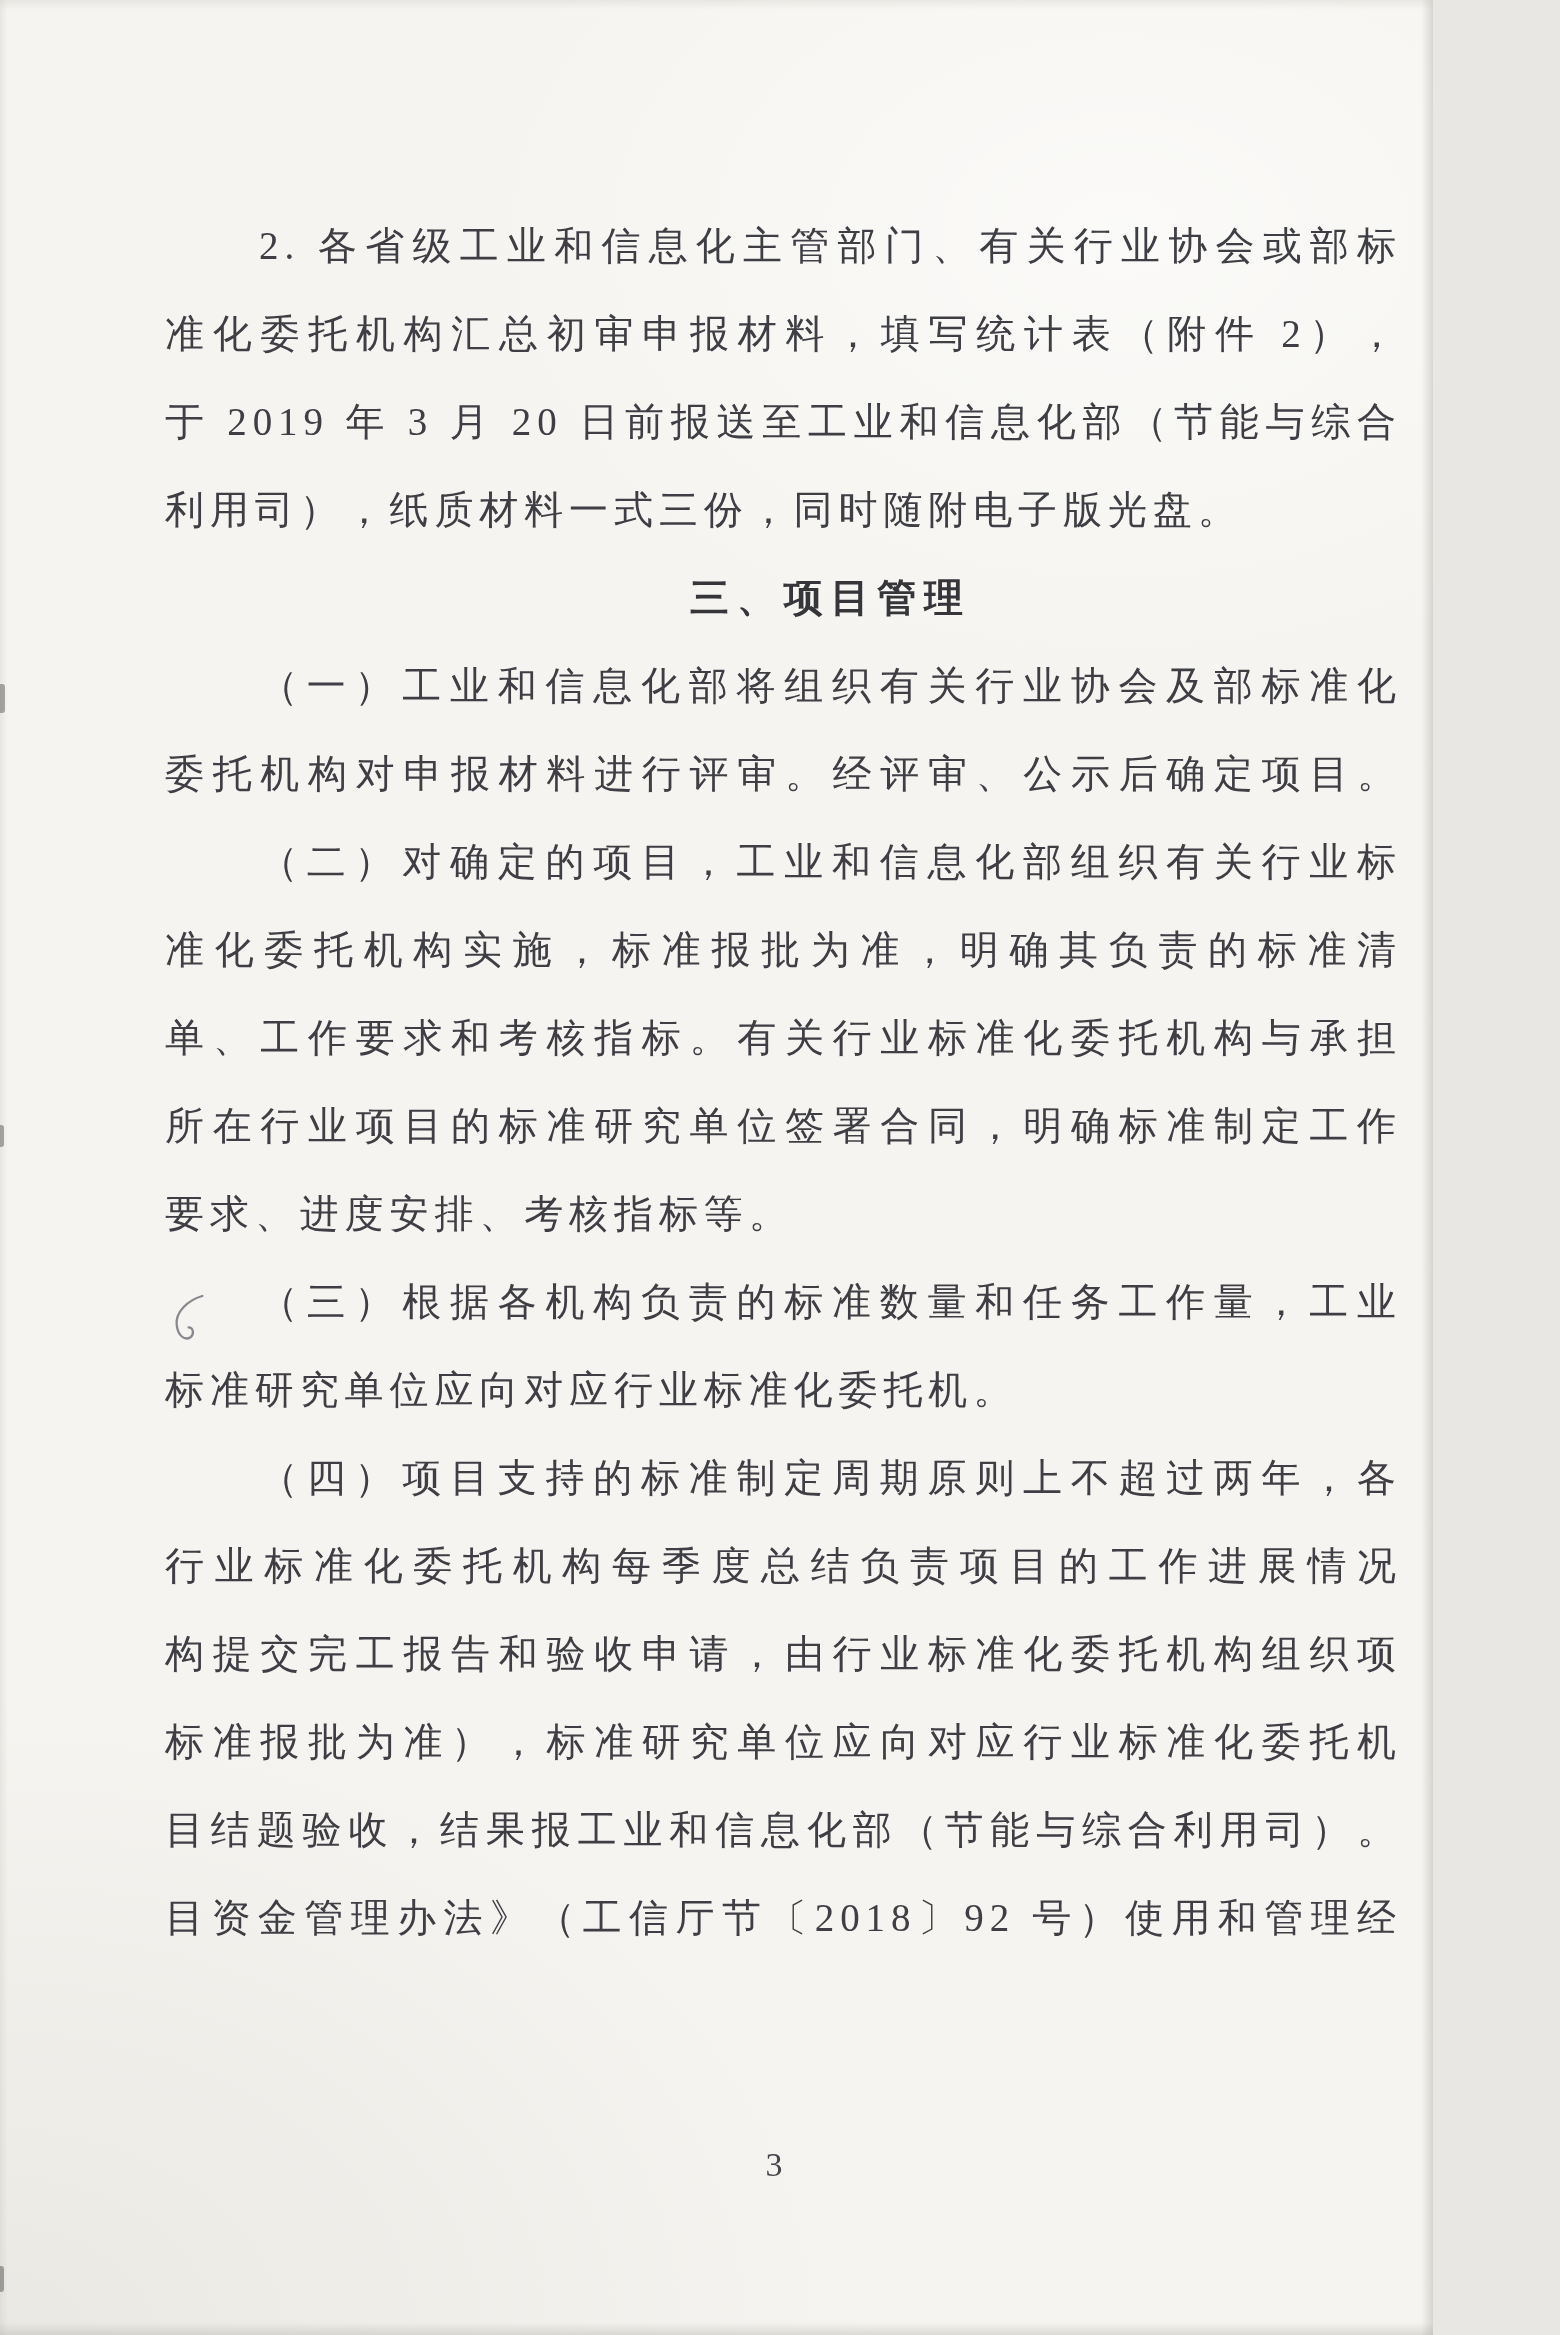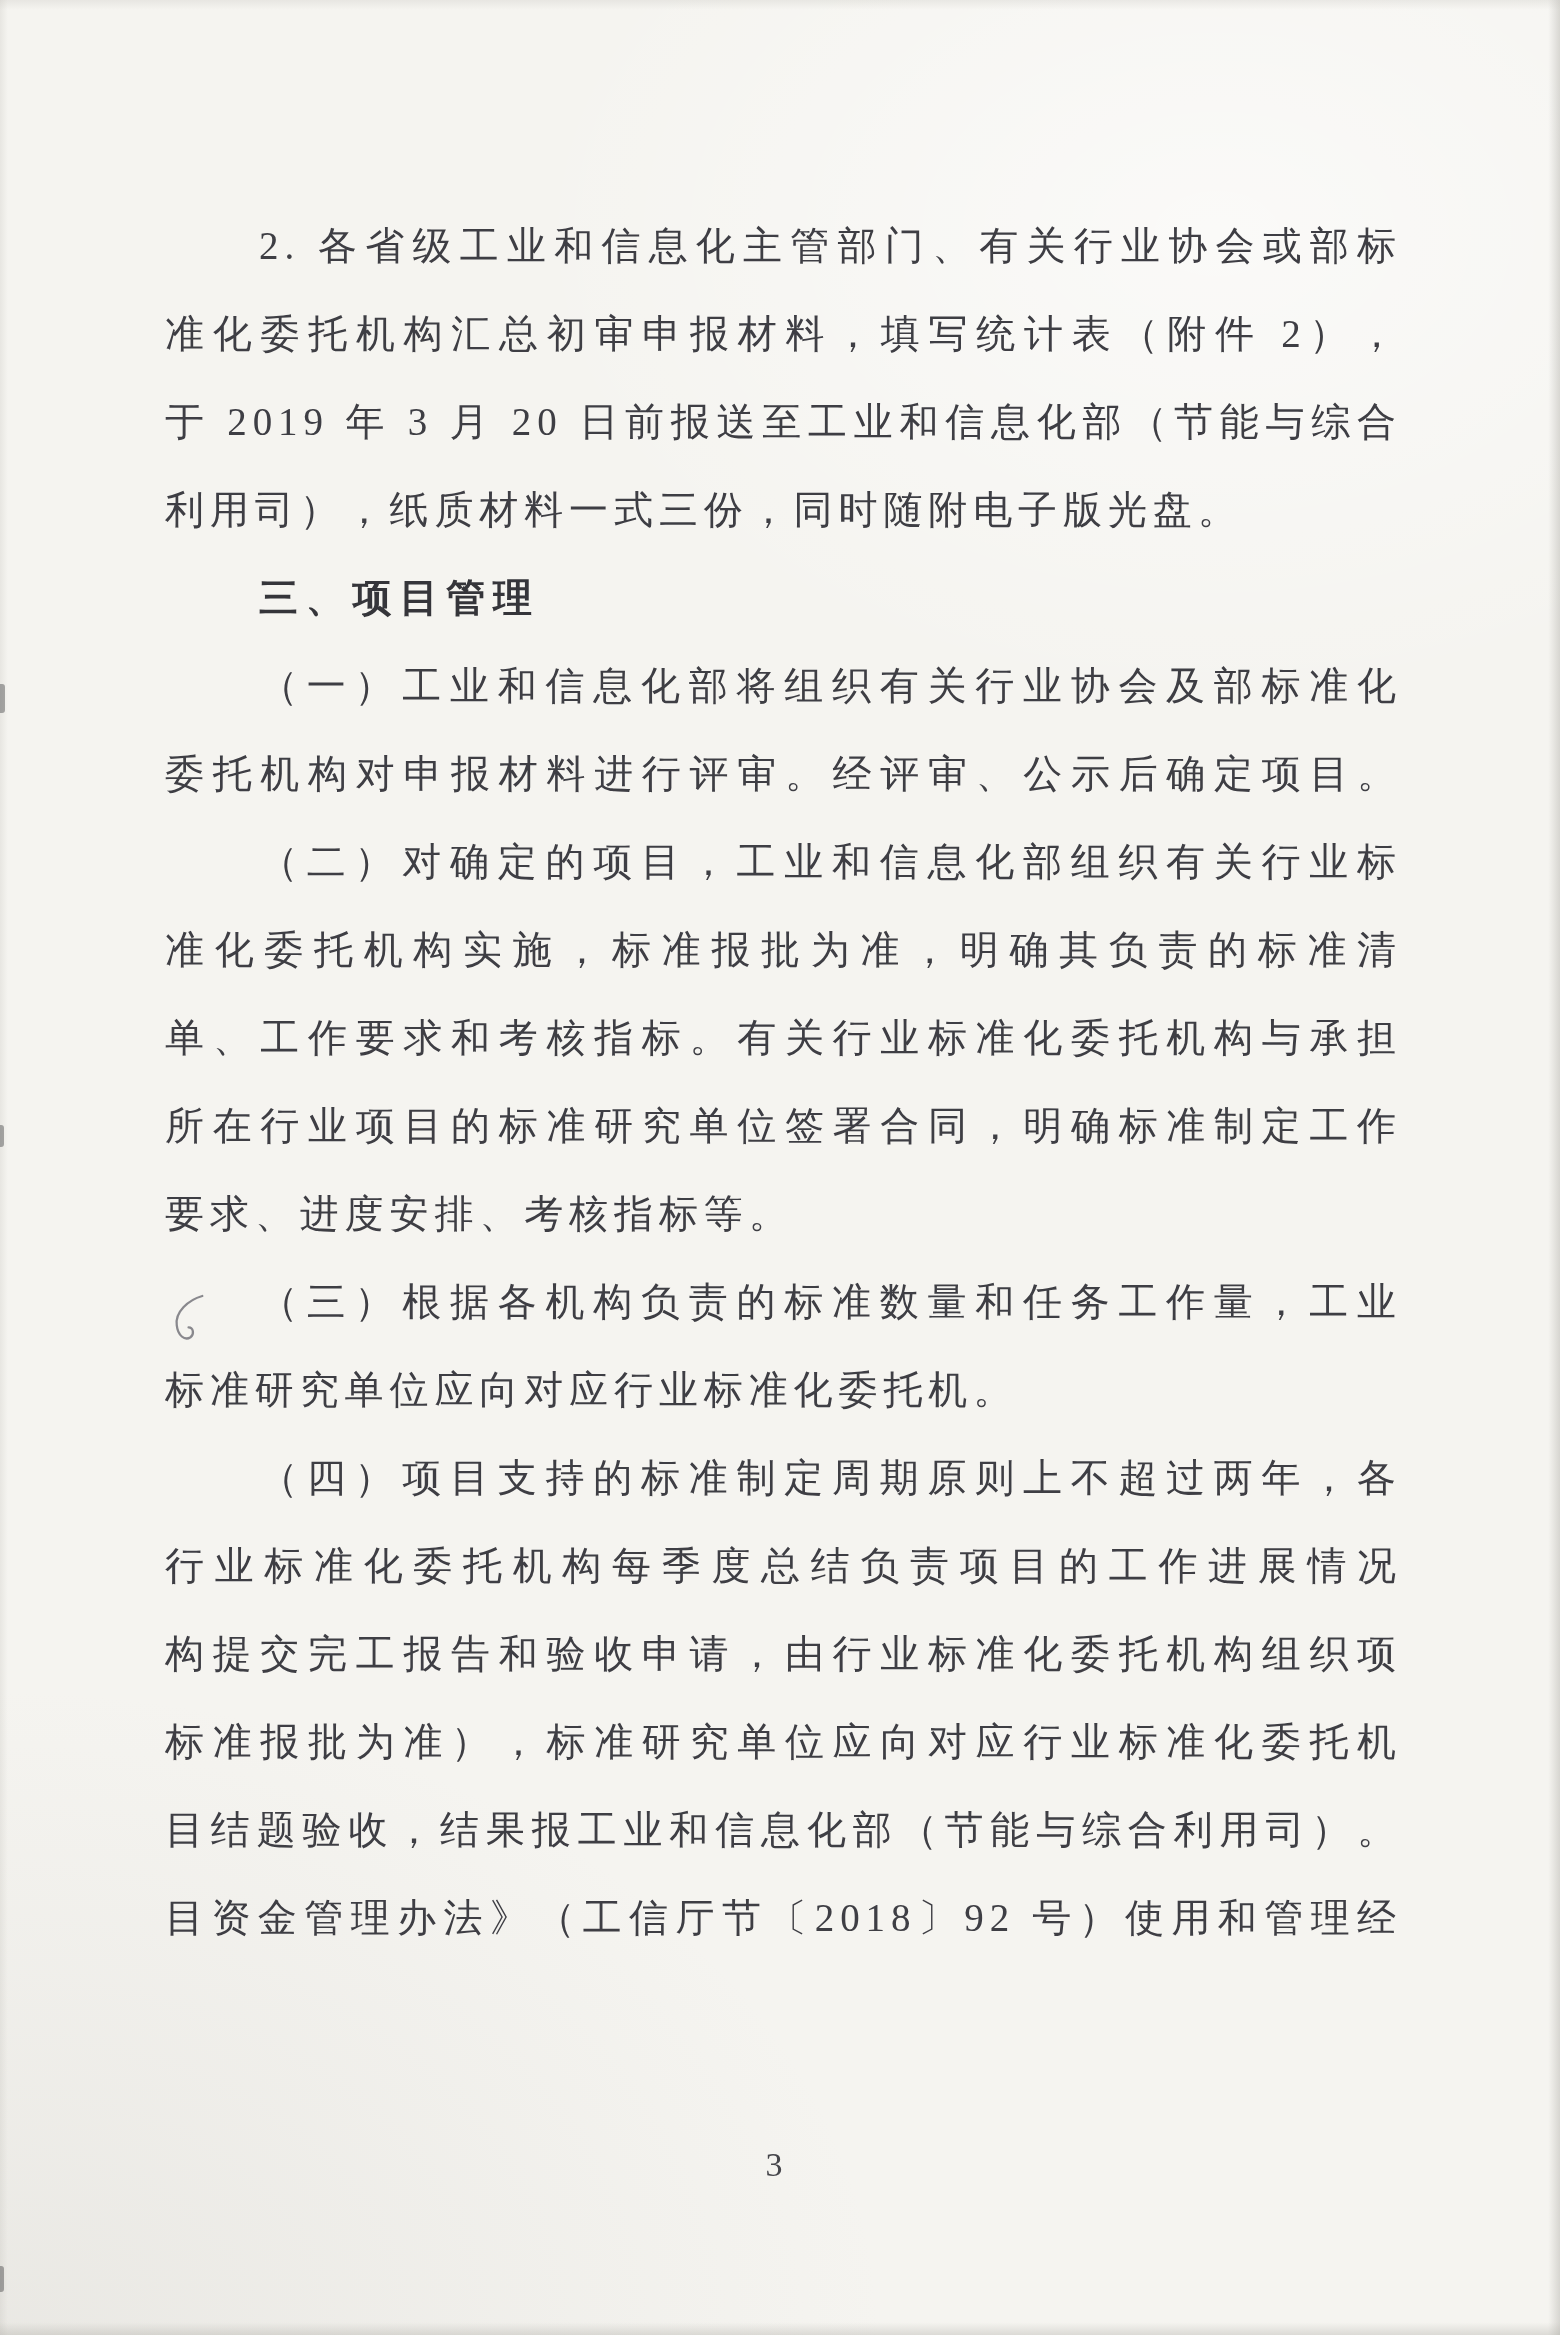--- a/index.html
+++ b/index.html
@@ -2,21 +2,21 @@
 <html><head>
 <meta charset="utf-8">
 <style>
   html, body {
     margin: 0;
     padding: 0;
     background: #e9e7e3;
   }
   .page {
     position: relative;
-    width: 1560px;
+    width: 1433px;
     height: 2336px;
     overflow: hidden;
     background:
       linear-gradient(180deg, rgba(200,198,192,0.30) 0px, rgba(200,198,192,0) 9.8px),
       linear-gradient(0deg,   rgba(172,170,164,0.38) 0px, rgba(172,170,164,0) 13.7px),
       linear-gradient(90deg,  rgba(190,188,182,0.25) 0px, rgba(190,188,182,0) 7.8px,
                               rgba(190,188,182,0) calc(100% - 11.8px), rgba(178,176,170,0.45) 100%),
       radial-gradient(1078px 735px at 78% 10%, rgba(255,255,255,0.55), rgba(255,255,255,0) 65%),
       radial-gradient(1470px 1078px at 0% 100%, rgba(204,202,196,0.28), rgba(204,202,196,0) 60%),
       #f5f4f0;
@@ -42,20 +42,21 @@
     text-align-last: justify;
   }
   .line.indent {
     text-indent: 94px;
   }
   .line.heading {
     font-family: "Liberation Sans", "DejaVu Sans", sans-serif;
     font-weight: 700;
     letter-spacing: 7.8px;
     color: #35353a;
+    text-align: center;
   }
   .page-number {
     position: absolute;
     left: 725px;
     top: 2135px;
     width: 98px;
     text-align: center;
     font-size: 34px;
     line-height: 59px;
     color: #46464b;

